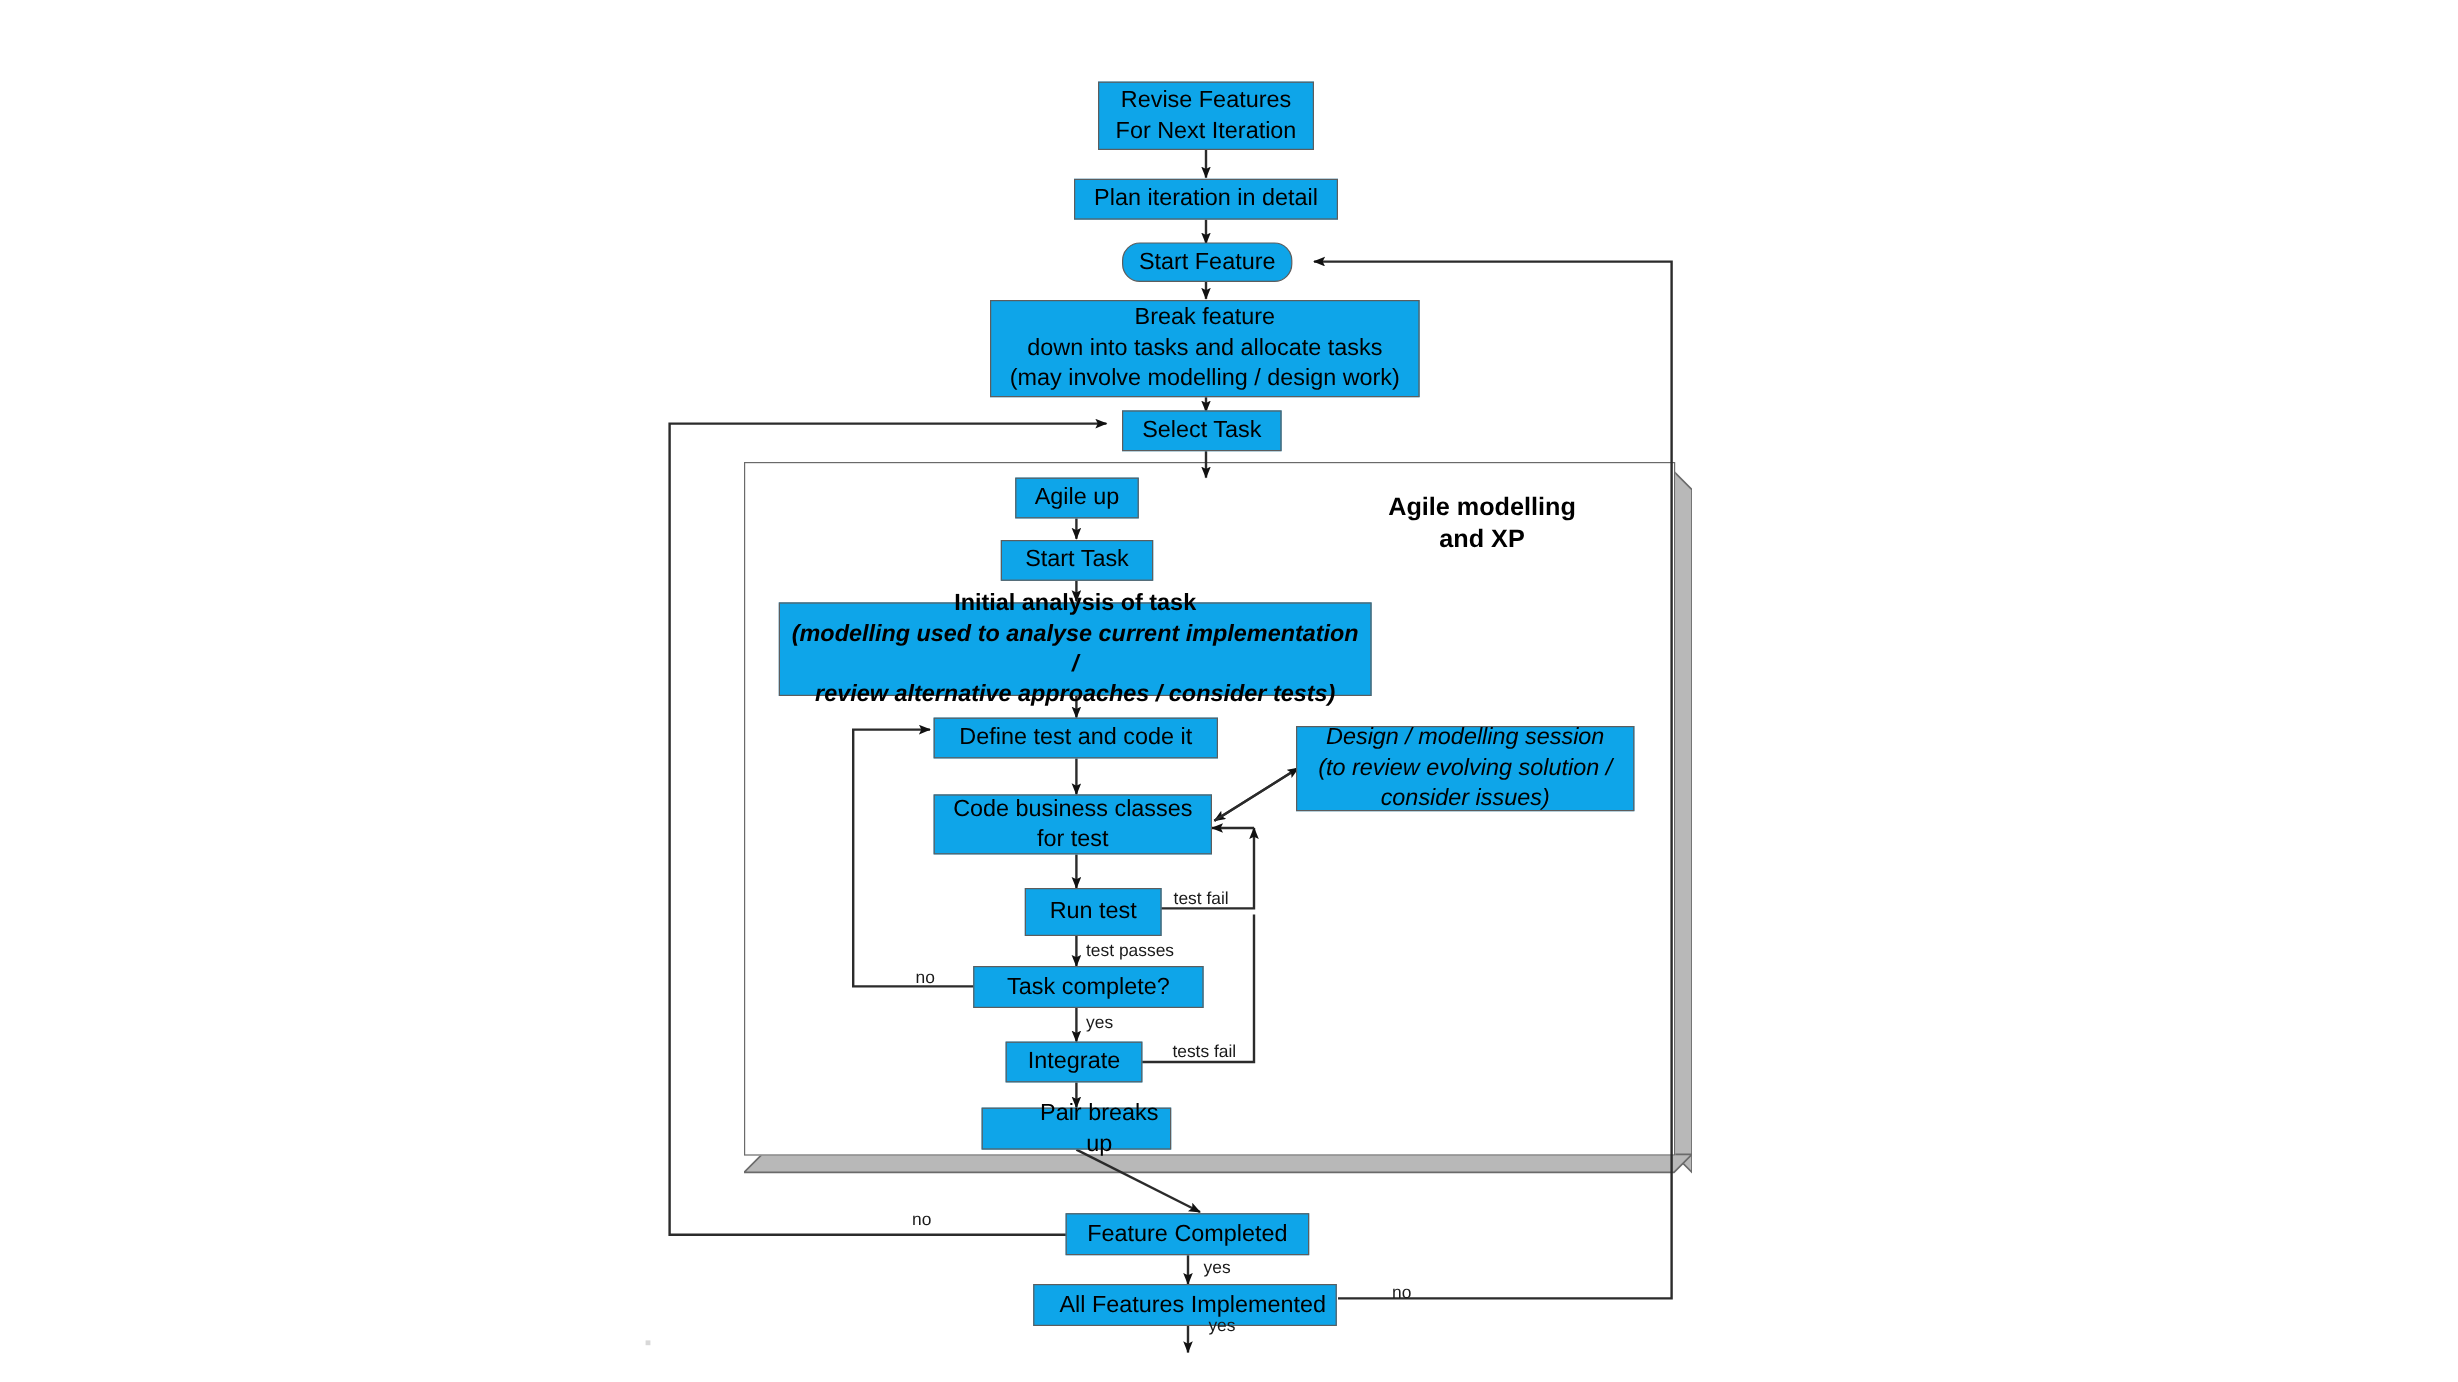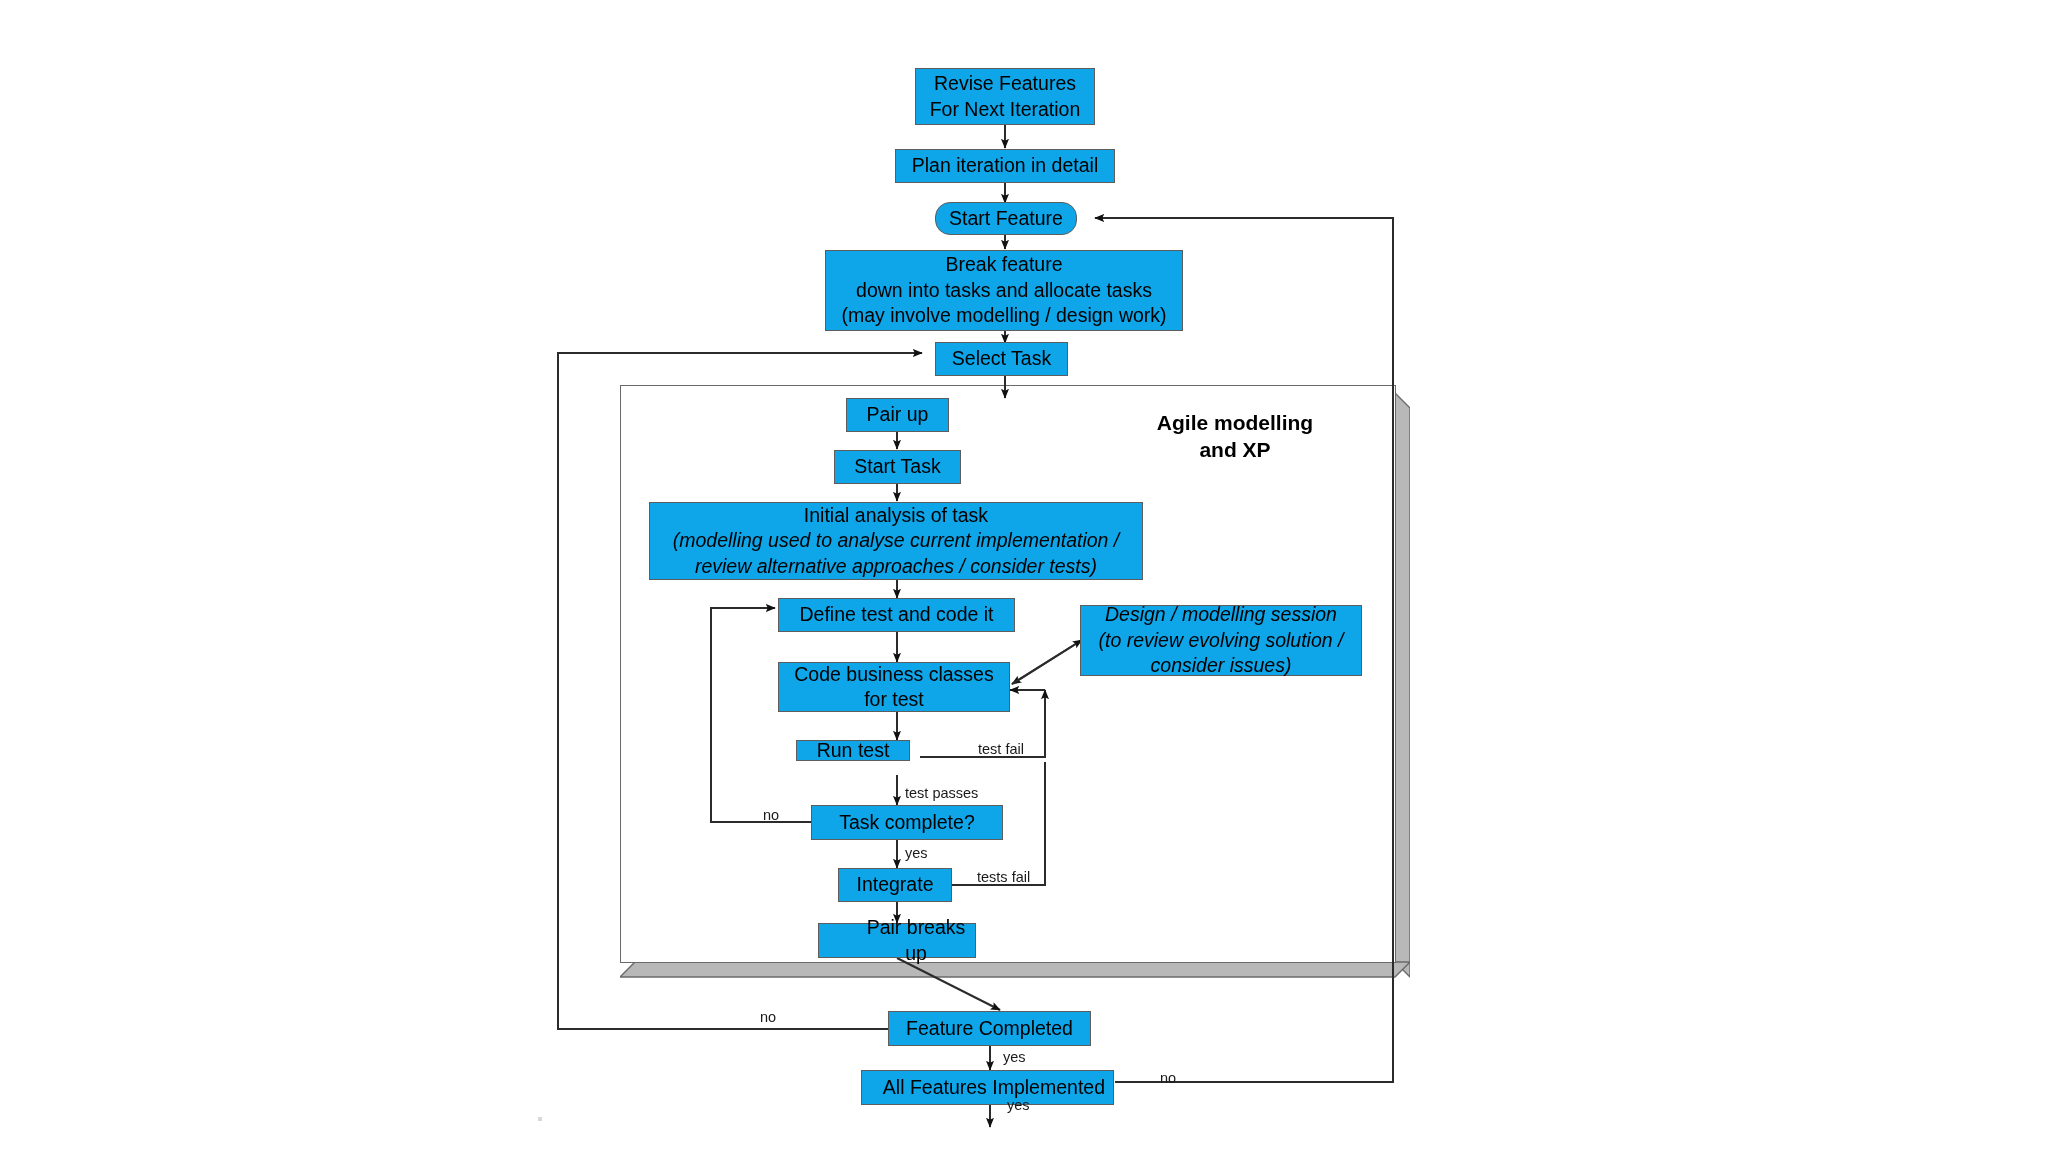--- a/index.html
+++ b/index.html
@@ -187,43 +187,43 @@
     <span class="txt">Break feature
 down into tasks and allocate tasks
 (may involve modelling / design work)</span>
   </div>
 
   <div class="node" style="left:935px; top:342px; width:133px; height:34px;">
     <span class="txt">Select Task</span>
   </div>
 
   <div class="node" style="left:846px; top:398px; width:103px; height:34px;">
-    <span class="txt">Pair up</span>
+    <span class="txt">Agile up</span>
   </div>
 
   <div class="node" style="left:834px; top:450px; width:127px; height:34px;">
     <span class="txt">Start Task</span>
   </div>
 
-  <div class="node" style="left:649px; top:502px; width:494px; height:78px; flex-direction:column;">
+  <div class="node" style="left:649px; top:502px; width:494px; height:78px; flex-direction:column;font-weight:bold;">
     <span class="txt">Initial analysis of task</span>
     <span class="txt-sub">(modelling used to analyse current implementation /
 review alternative approaches / consider tests)</span>
   </div>
 
   <div class="node" style="left:778px; top:598px; width:237px; height:34px;justify-content:center;">
     <span class="txt">Define test and code it</span>
   </div>
 
   <div class="node" style="left:778px; top:662px; width:232px; height:50px;">
     <span class="txt">Code business classes
 for test</span>
   </div>
 
-  <div class="node" style="left:796px; top:740px; width:114px; height:21px;">
+  <div class="node" style="left:854px; top:740px; width:114px; height:40px;">
     <span class="txt">Run test</span>
   </div>
 
   <div class="node" style="left:811px; top:805px; width:192px; height:35px;">
     <span class="txt">Task complete?</span>
   </div>
 
   <div class="node" style="left:838px; top:868px; width:114px; height:34px;">
     <span class="txt">Integrate</span>
   </div>

